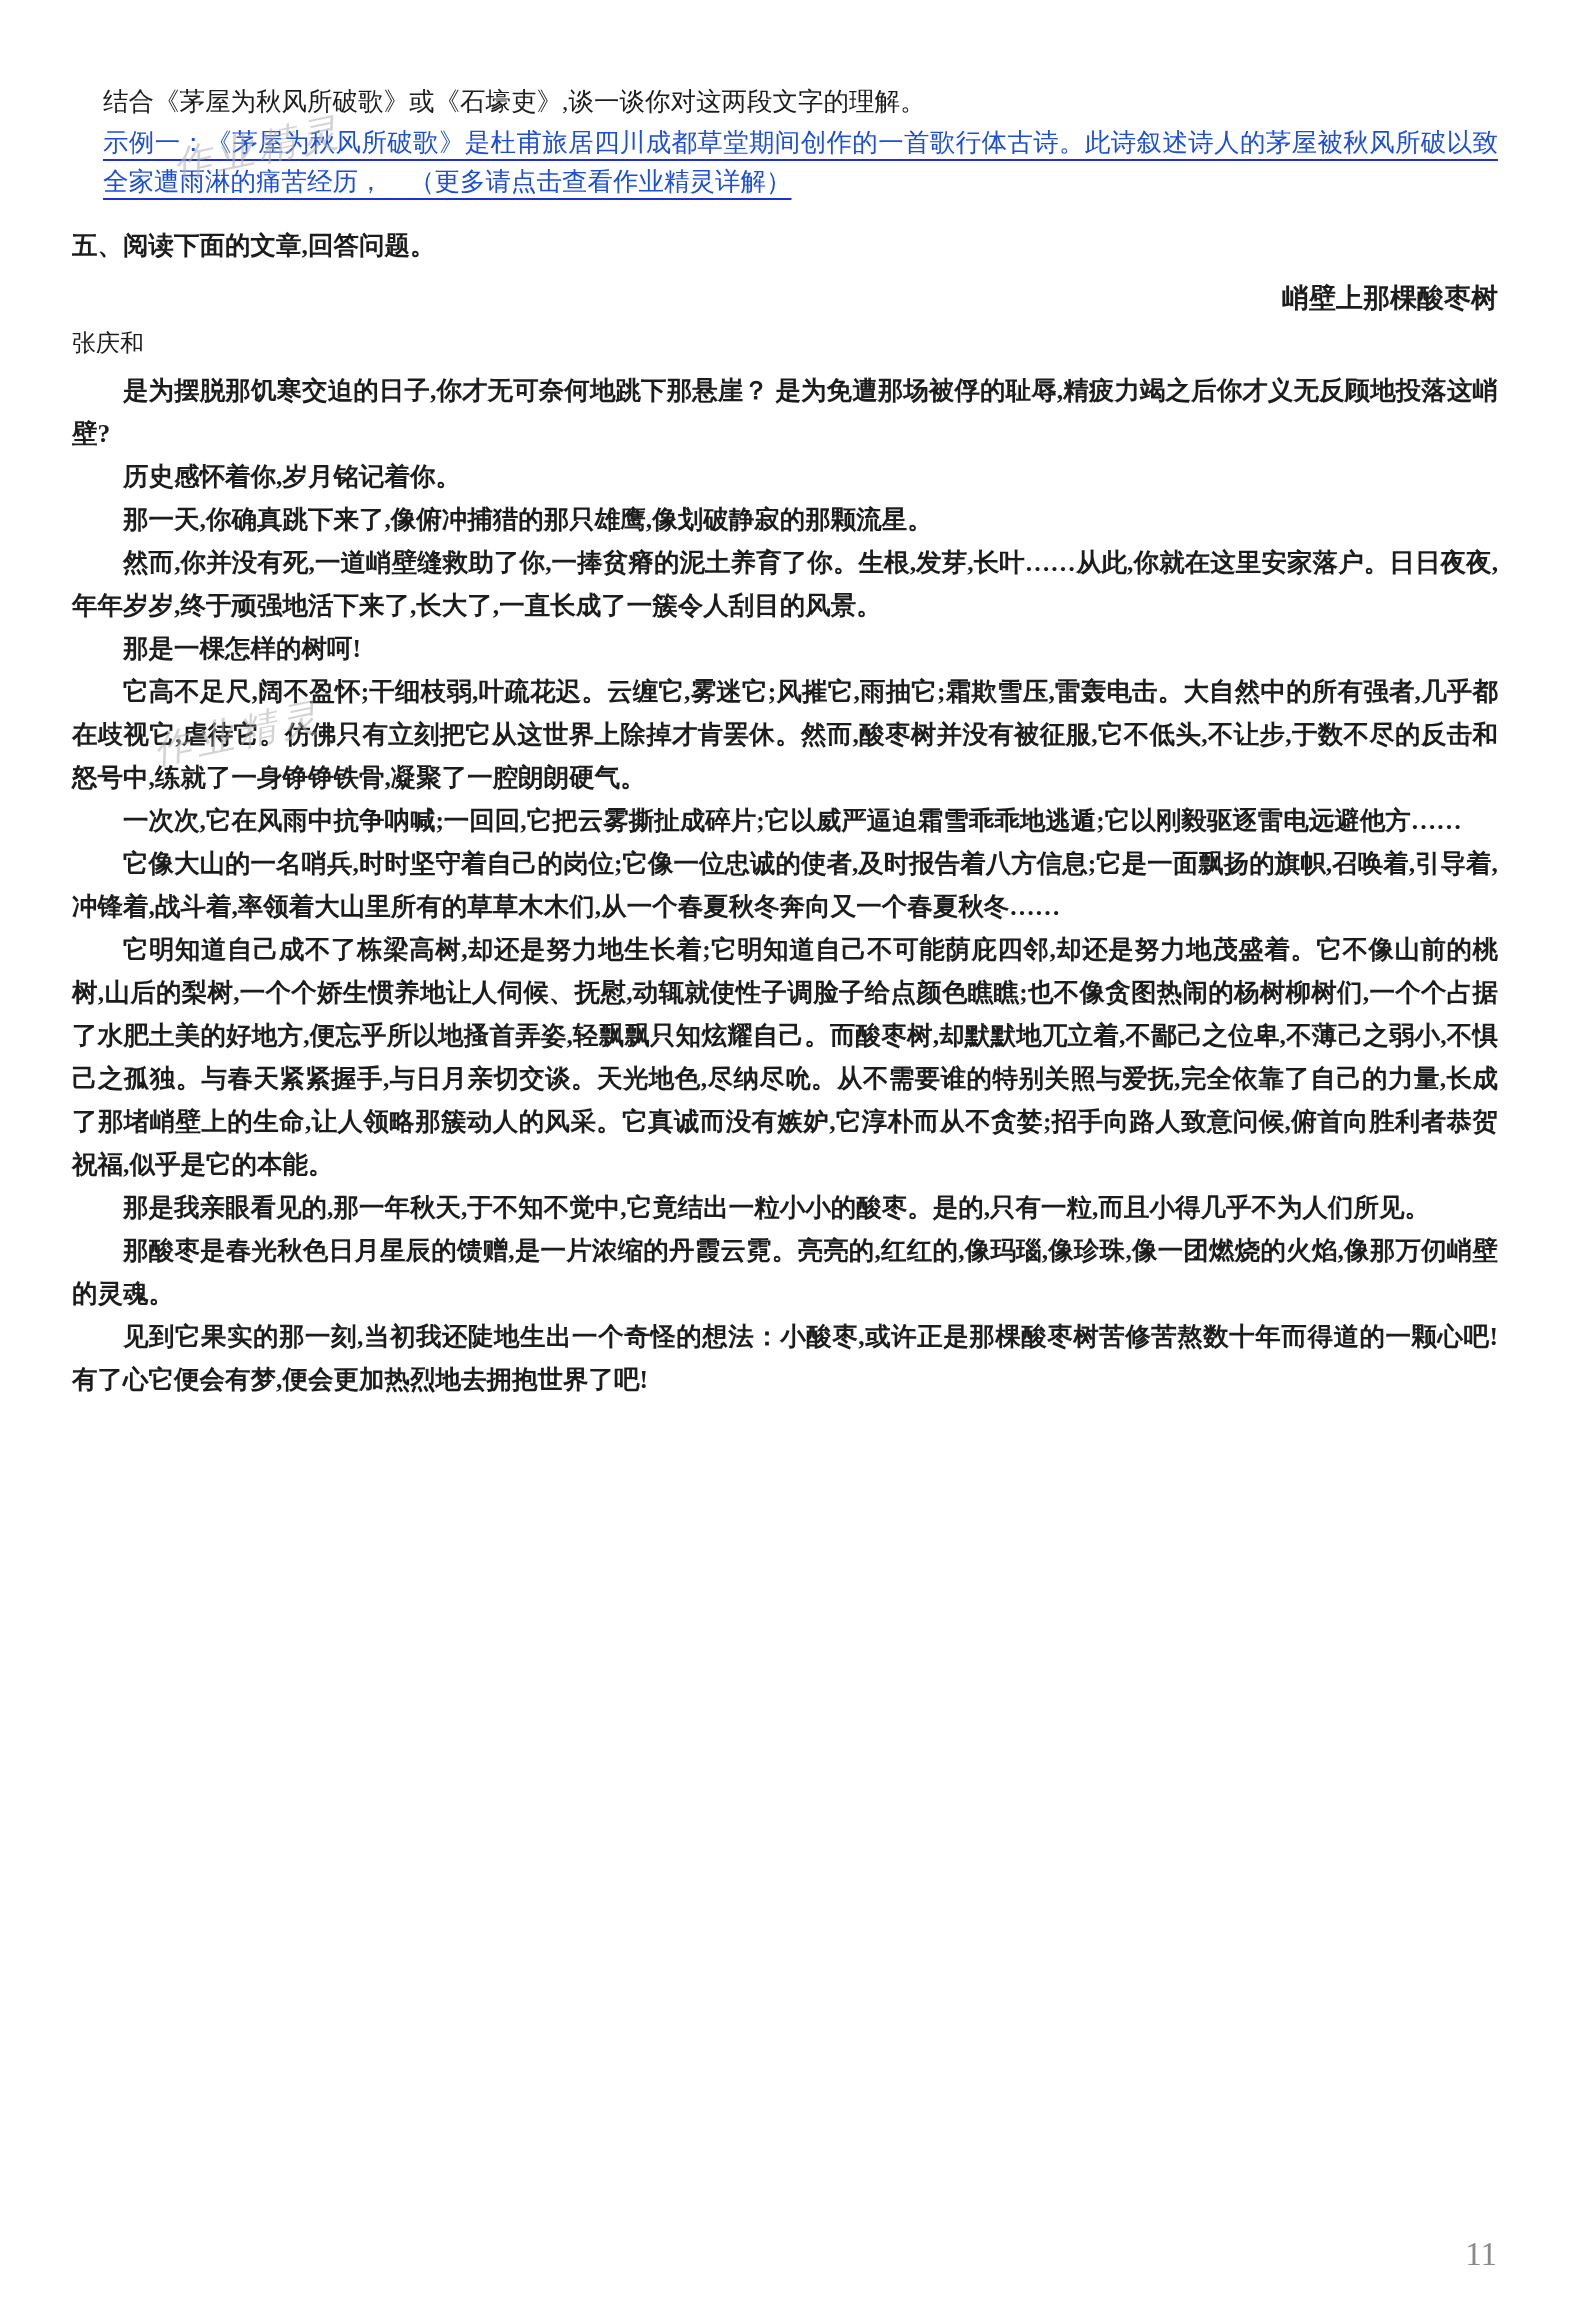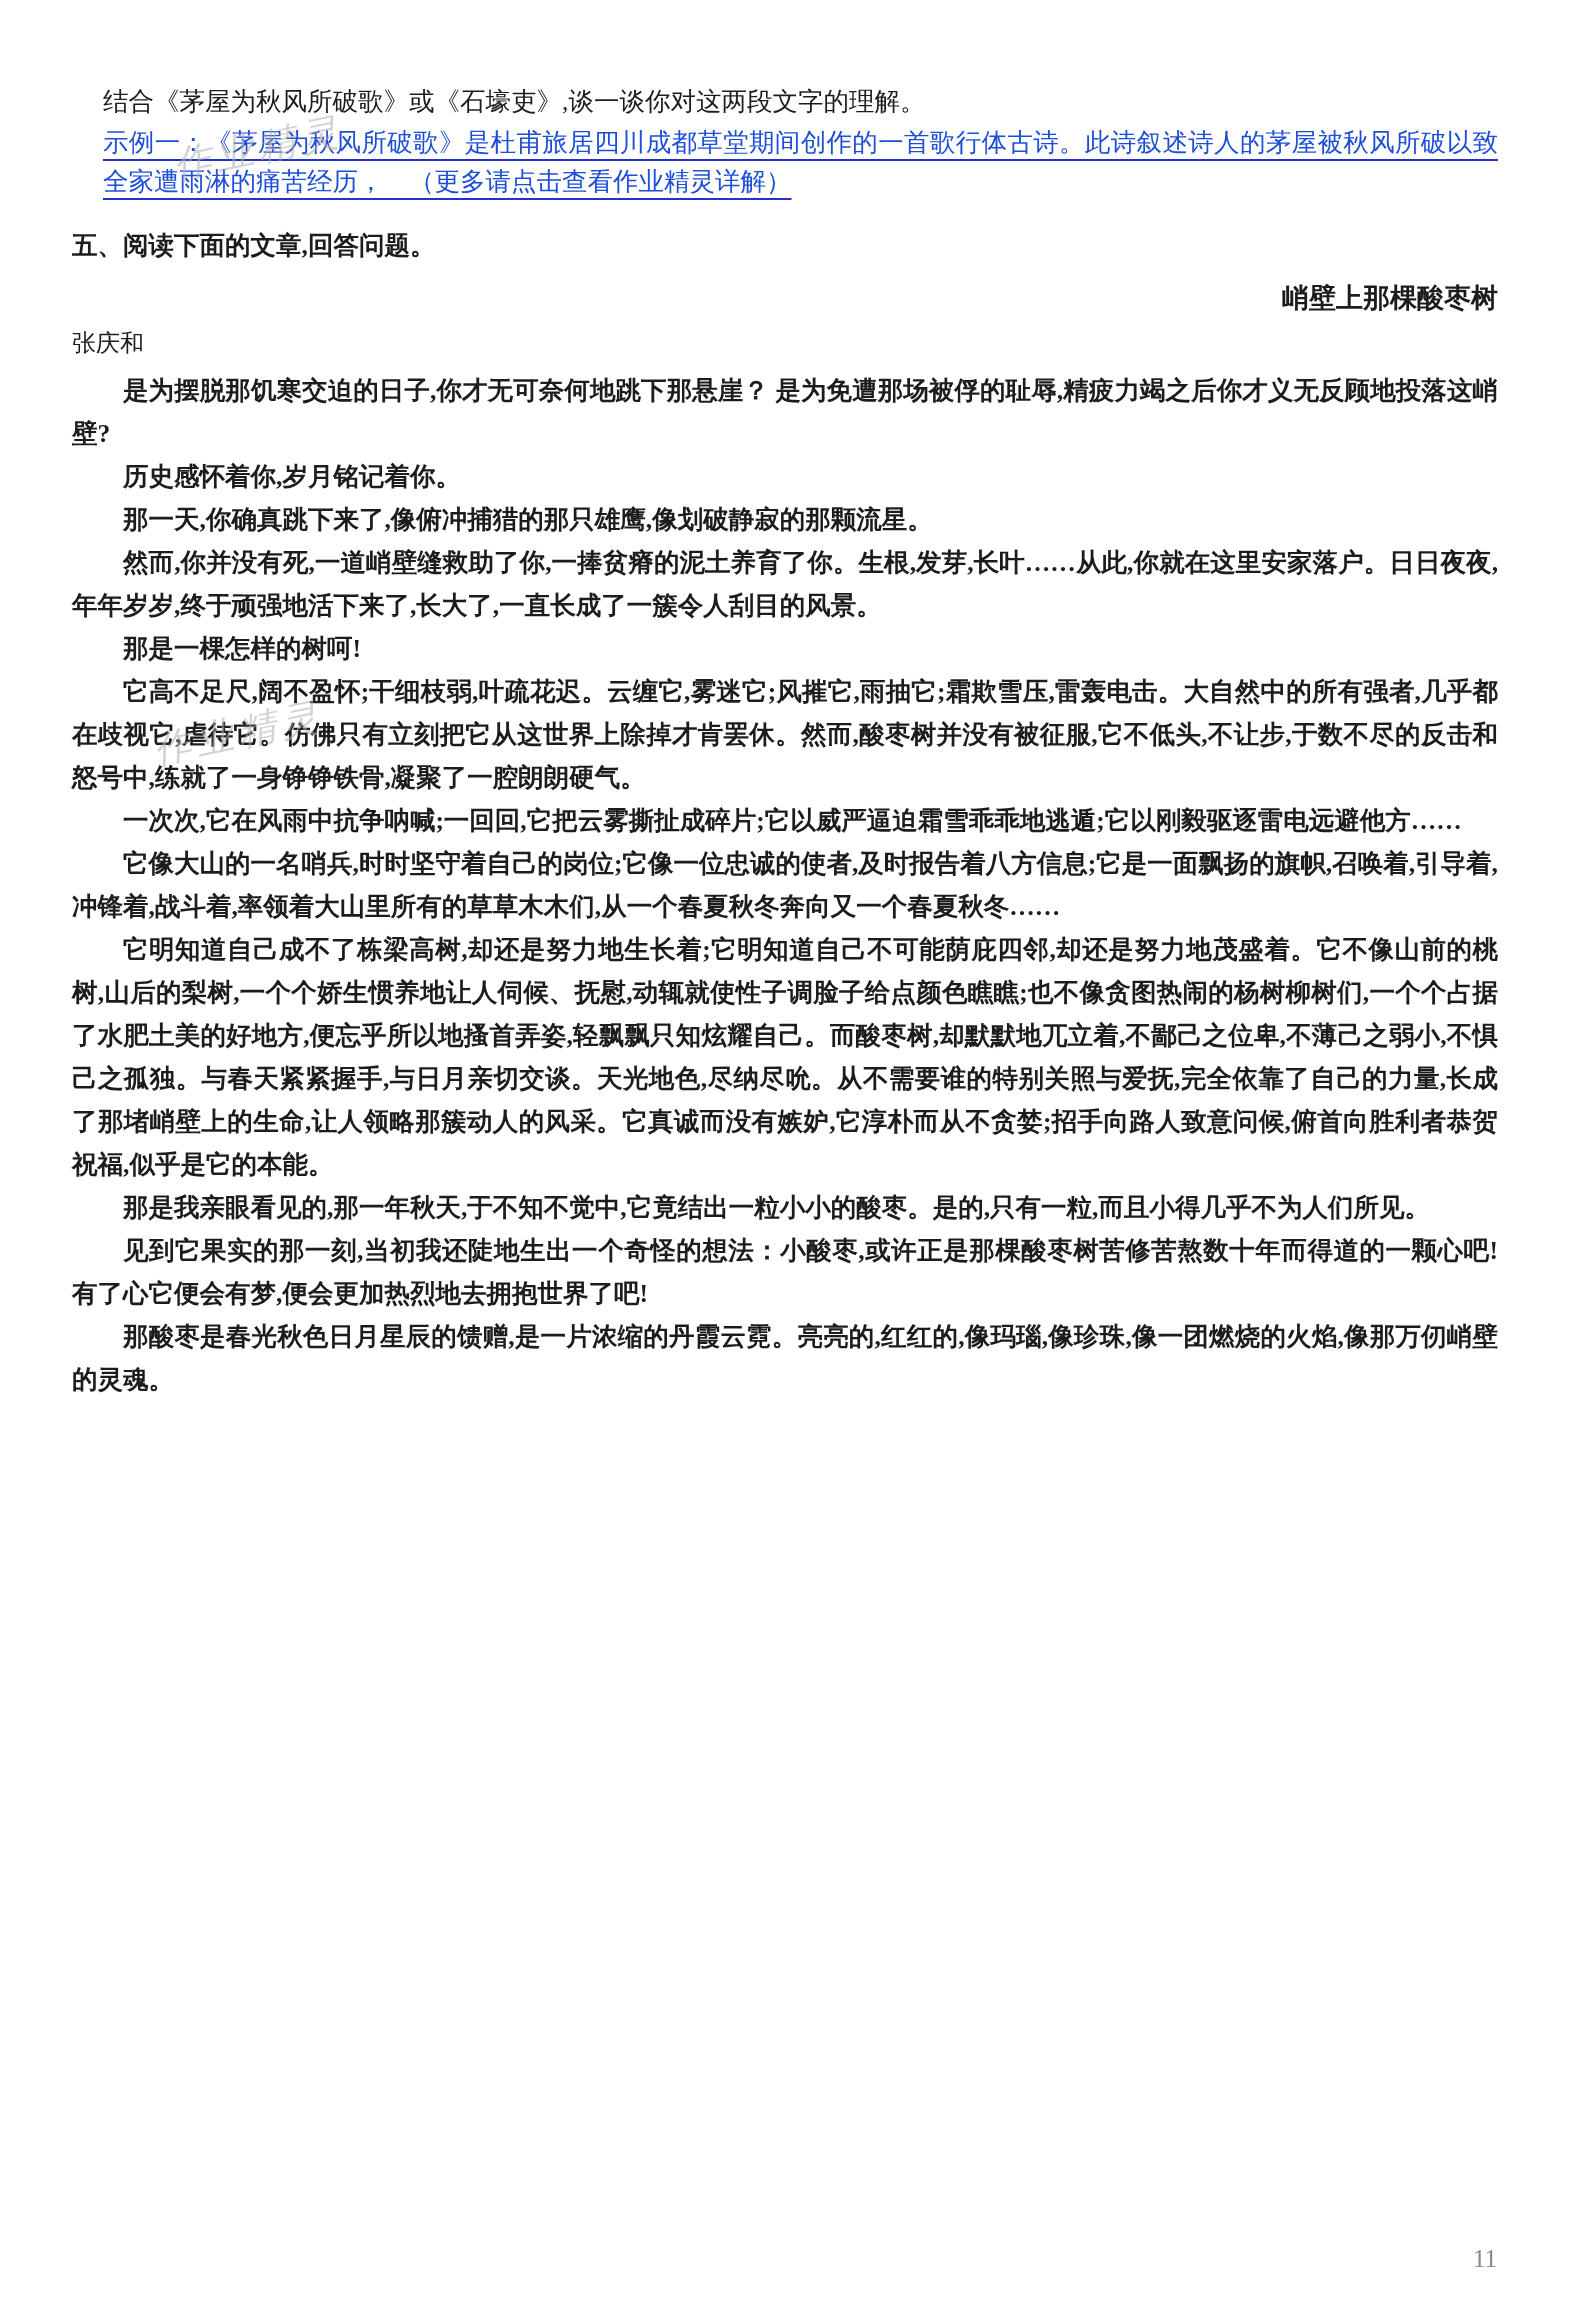--- a/index.html
+++ b/index.html
@@ -81,21 +81,21 @@
     pointer-events: none;
     white-space: nowrap;
   }
   .wm1 { left: 172px; top: 123px; }
   .wm2 { left: 152px; top: 708px; }
 
   .page-number {
     position: absolute;
     right: 97px;
     bottom: 34px;
-    font-size: 25px;
+    font-size: 33px;
     color: #8a8a8a;
   }
 </style>
 </head>
 <body>
 
 <div class="page">
 
   <div class="watermark wm1">作业精灵</div>
   <div class="watermark wm2">作业精灵</div>
@@ -116,22 +116,22 @@
       <p class="para">是为摆脱那饥寒交迫的日子,你才无可奈何地跳下那悬崖？ 是为免遭那场被俘的耻辱,精疲力竭之后你才义无反顾地投落这峭壁?</p>
       <p class="para">历史感怀着你,岁月铭记着你。</p>
       <p class="para">那一天,你确真跳下来了,像俯冲捕猎的那只雄鹰,像划破静寂的那颗流星。</p>
       <p class="para">然而,你并没有死,一道峭壁缝救助了你,一捧贫瘠的泥土养育了你。生根,发芽,长叶……从此,你就在这里安家落户。日日夜夜,年年岁岁,终于顽强地活下来了,长大了,一直长成了一簇令人刮目的风景。</p>
       <p class="para">那是一棵怎样的树呵!</p>
       <p class="para">它高不足尺,阔不盈怀;干细枝弱,叶疏花迟。云缠它,雾迷它;风摧它,雨抽它;霜欺雪压,雷轰电击。大自然中的所有强者,几乎都在歧视它,虐待它。仿佛只有立刻把它从这世界上除掉才肯罢休。然而,酸枣树并没有被征服,它不低头,不让步,于数不尽的反击和怒号中,练就了一身铮铮铁骨,凝聚了一腔朗朗硬气。</p>
       <p class="para">一次次,它在风雨中抗争呐喊;一回回,它把云雾撕扯成碎片;它以威严逼迫霜雪乖乖地逃遁;它以刚毅驱逐雷电远避他方……</p>
       <p class="para">它像大山的一名哨兵,时时坚守着自己的岗位;它像一位忠诚的使者,及时报告着八方信息;它是一面飘扬的旗帜,召唤着,引导着,冲锋着,战斗着,率领着大山里所有的草草木木们,从一个春夏秋冬奔向又一个春夏秋冬……</p>
       <p class="para">它明知道自己成不了栋梁高树,却还是努力地生长着;它明知道自己不可能荫庇四邻,却还是努力地茂盛着。它不像山前的桃树,山后的梨树,一个个娇生惯养地让人伺候、抚慰,动辄就使性子调脸子给点颜色瞧瞧;也不像贪图热闹的杨树柳树们,一个个占据了水肥土美的好地方,便忘乎所以地搔首弄姿,轻飘飘只知炫耀自己。而酸枣树,却默默地兀立着,不鄙己之位卑,不薄己之弱小,不惧己之孤独。与春天紧紧握手,与日月亲切交谈。天光地色,尽纳尽吮。从不需要谁的特别关照与爱抚,完全依靠了自己的力量,长成了那堵峭壁上的生命,让人领略那簇动人的风采。它真诚而没有嫉妒,它淳朴而从不贪婪;招手向路人致意问候,俯首向胜利者恭贺祝福,似乎是它的本能。</p>
       <p class="para">那是我亲眼看见的,那一年秋天,于不知不觉中,它竟结出一粒小小的酸枣。是的,只有一粒,而且小得几乎不为人们所见。</p>
+      <p class="para">那酸枣是春光秋色日月星辰的馈赠,是一片浓缩的丹霞云霓。亮亮的,红红的,像玛瑙,像珍珠,像一团燃烧的火焰,像那万仞峭壁的灵魂。</p>
       <p class="para">见到它果实的那一刻,当初我还陡地生出一个奇怪的想法：小酸枣,或许正是那棵酸枣树苦修苦熬数十年而得道的一颗心吧! 有了心它便会有梦,便会更加热烈地去拥抱世界了吧!</p>
-      <p class="para">那酸枣是春光秋色日月星辰的馈赠,是一片浓缩的丹霞云霓。亮亮的,红红的,像玛瑙,像珍珠,像一团燃烧的火焰,像那万仞峭壁的灵魂。</p>
     </div>
 
   </div>
 
   <div class="page-number">11</div>
 
 </div>
 
 
 </body></html>

